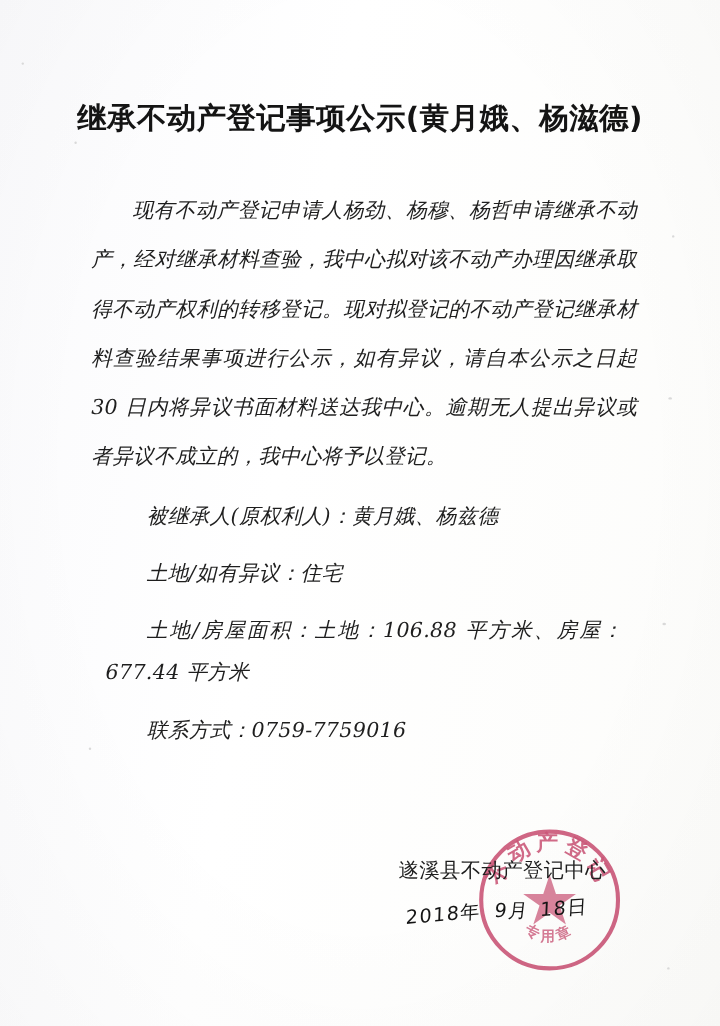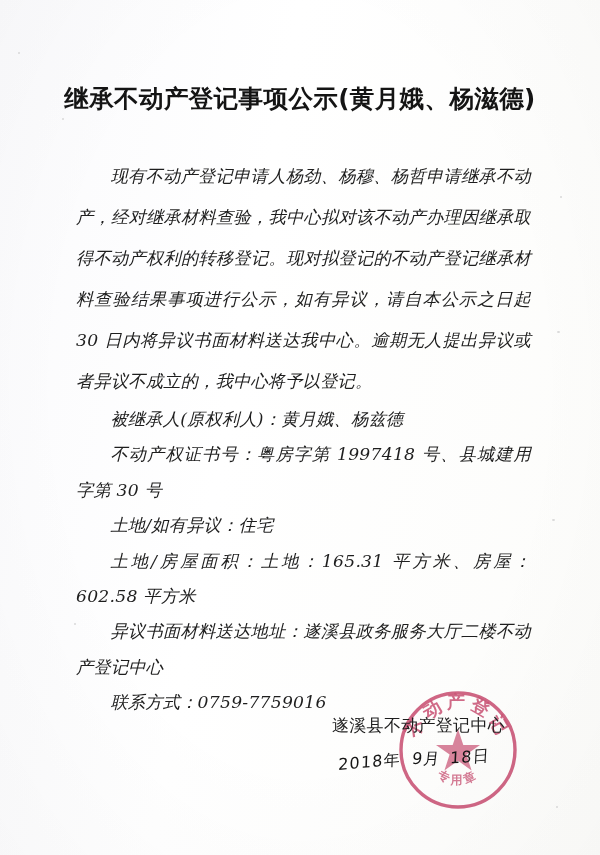--- a/index.html
+++ b/index.html
@@ -73,21 +73,21 @@
   .item {
     font-family: "DejaVu Serif", "Liberation Serif", serif;
     font-style: italic;
     font-size: 17.2px;
     line-height: 35.4px;
     color: #1e1e1e;
     text-indent: 2em;
     text-align: justify;
     text-justify: inter-character;
     letter-spacing: 0.25px;
-    margin: 0;
+    margin: 12px;
   }
 
   
   #signature-zone {
     position: absolute;
     top: 706px;
     left: 318px;
     width: 230px;
     height: 110px;
   }
@@ -160,27 +160,25 @@
 
   <h1 id="doc-title">继承不动产登记事项公示(黄月娥、杨滋德)</h1>
 
   <div id="body-block">
 
     <p class="para indent">现有不动产登记申请人杨劲、杨穆、杨哲申请继承不动产，经对继承材料查验，我中心拟对该不动产办理因继承取得不动产权利的转移登记。现对拟登记的不动产登记继承材料查验结果事项进行公示，如有异议，请自本公示之日起 30 日内将异议书面材料送达我中心。逾期无人提出异议或者异议不成立的，我中心将予以登记。</p>
 
     <p class="item">被继承人(原权利人)：黄月娥、杨兹德</p>
 
 
-    <p class="item">不动产权证书号：粤房字第 1997418 号、县城建用字第 30 号</p>
 
     <p class="item">土地/如有异议：住宅</p>
 
-    <p class="item">土地/房屋面积：土地：165.31 平方米、房屋：602.58 平方米</p>
-
-    <p class="item">异议书面材料送达地址：遂溪县政务服务大厅二楼不动产登记中心</p>
+    <p class="item">土地/房屋面积：土地：106.88 平方米、房屋：677.44 平方米</p>
+
 
     <p class="item">联系方式：0759-7759016</p>
 
   </div>
 
   <div id="signature-zone">
 
     <div id="official-seal">
       <svg class="seal-svg" viewBox="0 0 124 124" xmlns="http://www.w3.org/2000/svg">
         <defs>

